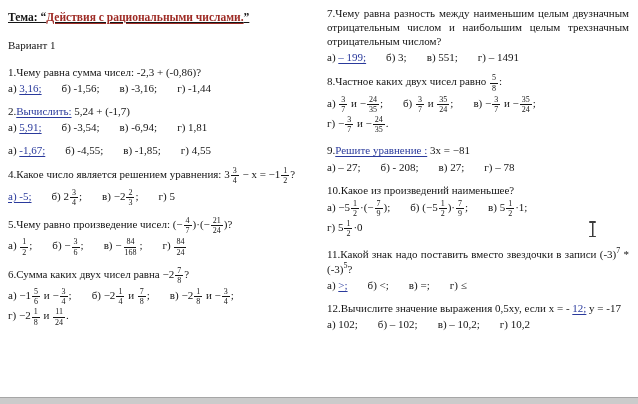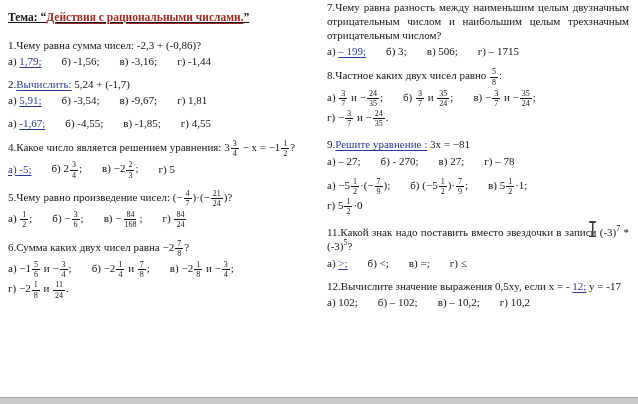--- a/index.html
+++ b/index.html
@@ -2,21 +2,21 @@
 <html><head>
 <meta charset="utf-8">
 <style>
   html,body{margin:0;padding:0;}
   body{
     width:638px;height:404px;background:#ffffff;position:relative;overflow:hidden;
     font-family:"Liberation Serif", serif;font-size:11px;line-height:1.28;color:#151515;
   }
   .col{position:absolute;top:10px;}
   #left-col{left:8px;width:306px;}
-  #right-col{left:327px;width:302px;top:0;}
+  #right-col{left:327px;width:302px;top:6px;}
   .title{font-weight:bold;font-size:11.5px;margin-bottom:13px;text-decoration:underline;}
   .title-topic{color:#9e2b25;text-decoration:underline;text-underline-offset:2px;}
   .variant{margin-bottom:13px;}
   .q{margin-bottom:9px;}
   .prompt{margin-bottom:2px;text-align:justify;}
   .opt-line{margin-bottom:1px;}
   .opt{display:inline-block;margin-right:20px;white-space:nowrap;}
   .opt:last-child{margin-right:0;}
   .marked{
     color:#2a3a9c;
@@ -44,32 +44,33 @@
   .bottom-strip{
     position:absolute;left:0;bottom:0;width:100%;height:7px;
     background:#cbcbcb;border-top:1px solid #a6a6a6;box-sizing:border-box;
   }
 </style>
 </head>
 <body>
 
 <div id="left-col" class="col">
   <div class="title"><span>Тема: “</span><span class="title-topic">Действия с  рациональными  числами.</span><span>”</span></div>
+  <div class="variant">Вариант 1</div>
   <div id="left-questions">
   <div class="q">
     <div class="prompt">1.Чему равна сумма чисел: -2,3 + (-0,86)?</div>
     <div class="opts">
-          <div class="opt-line"><span class="opt">а) <span class="marked">1,79;</span></span><span class="opt">б) -1,56;</span><span class="opt">в) -3,16;</span><span class="opt">г) -1,44</span></div>
+          <div class="opt-line"><span class="opt">а) <span class="marked">3,16;</span></span><span class="opt">б) -1,56;</span><span class="opt">в) -3,16;</span><span class="opt">г) -1,44</span></div>
         </div>
   </div>
 
   <div class="q">
     <div class="prompt">2.<span class="marked">Вычислить:</span>  5,24 + (-1,7)</div>
     <div class="opts">
-          <div class="opt-line"><span class="opt">а) <span class="marked">5,91;</span></span><span class="opt">б) -3,54;</span><span class="opt">в) -9,67;</span><span class="opt">г) 1,81</span></div>
+          <div class="opt-line"><span class="opt">а) <span class="marked">5,91;</span></span><span class="opt">б) -3,54;</span><span class="opt">в) -6,94;</span><span class="opt">г) 1,81</span></div>
         </div>
   </div>
 
   <div class="q">
     <div class="opts">
           <div class="opt-line"><span class="opt">а) <span class="marked">-1,67;</span></span><span class="opt">б) -4,55;</span><span class="opt">в) -1,85;</span><span class="opt">г) 4,55</span></div>
         </div>
   </div>
 
   <div class="q">
@@ -151,21 +152,21 @@
         </div>
   </div>
 </div>
 </div>
 
 <div id="right-col" class="col">
   <div id="right-questions">
   <div class="q">
     <div class="prompt">7.Чему равна разность между наименьшим целым двузначным отрицательным числом и наибольшим целым трехзначным отрицательным числом?</div>
     <div class="opts">
-          <div class="opt-line"><span class="opt">а) <span class="marked">– 199;</span></span><span class="opt">б) 3;</span><span class="opt">в) 506;</span><span class="opt">г) – 1715</span></div>
+          <div class="opt-line"><span class="opt">а) <span class="marked">– 199;</span></span><span class="opt">б) 3;</span><span class="opt">в) 551;</span><span class="opt">г) – 1491</span></div>
         </div>
   </div>
 
   <div class="q">
     <div class="prompt">8.Частное каких двух чисел равно <span class="frac">
             <span class="num">5</span>
             <span class="den">8</span>
           </span>:</div>
     <div class="opts">
           <div class="opt-line"><span class="opt">а) <span class="frac">
@@ -193,25 +194,26 @@
               </span> и −<span class="frac">
                 <span class="num">24</span>
                 <span class="den">35</span>
               </span>.</span></div>
         </div>
   </div>
 
   <div class="q">
     <div class="prompt">9.<span class="marked">Решите уравнение :</span>  3x = −81</div>
     <div class="opts">
-          <div class="opt-line"><span class="opt">а) – 27;</span><span class="opt">б) - 270;</span><span class="opt">в) 27;</span><span class="opt">г) – 78</span></div>
-        </div>
-  </div>
-
-  <div class="q">
+          <div class="opt-line"><span class="opt">а) – 27;</span><span class="opt">б) - 208;</span><span class="opt">в) 27;</span><span class="opt">г) – 78</span></div>
+        </div>
+  </div>
+
+  <div class="q">
+    <div class="prompt">10.Какое из произведений наименьшее?</div>
     <div class="opts">
           <div class="opt-line"><span class="opt">а) −5<span class="frac">
                 <span class="num">1</span>
                 <span class="den">2</span>
               </span>·(−<span class="frac">
                 <span class="num">7</span>
                 <span class="den">9</span>
               </span>);</span><span class="opt">б) (−5<span class="frac">
                 <span class="num">1</span>
                 <span class="den">2</span>

